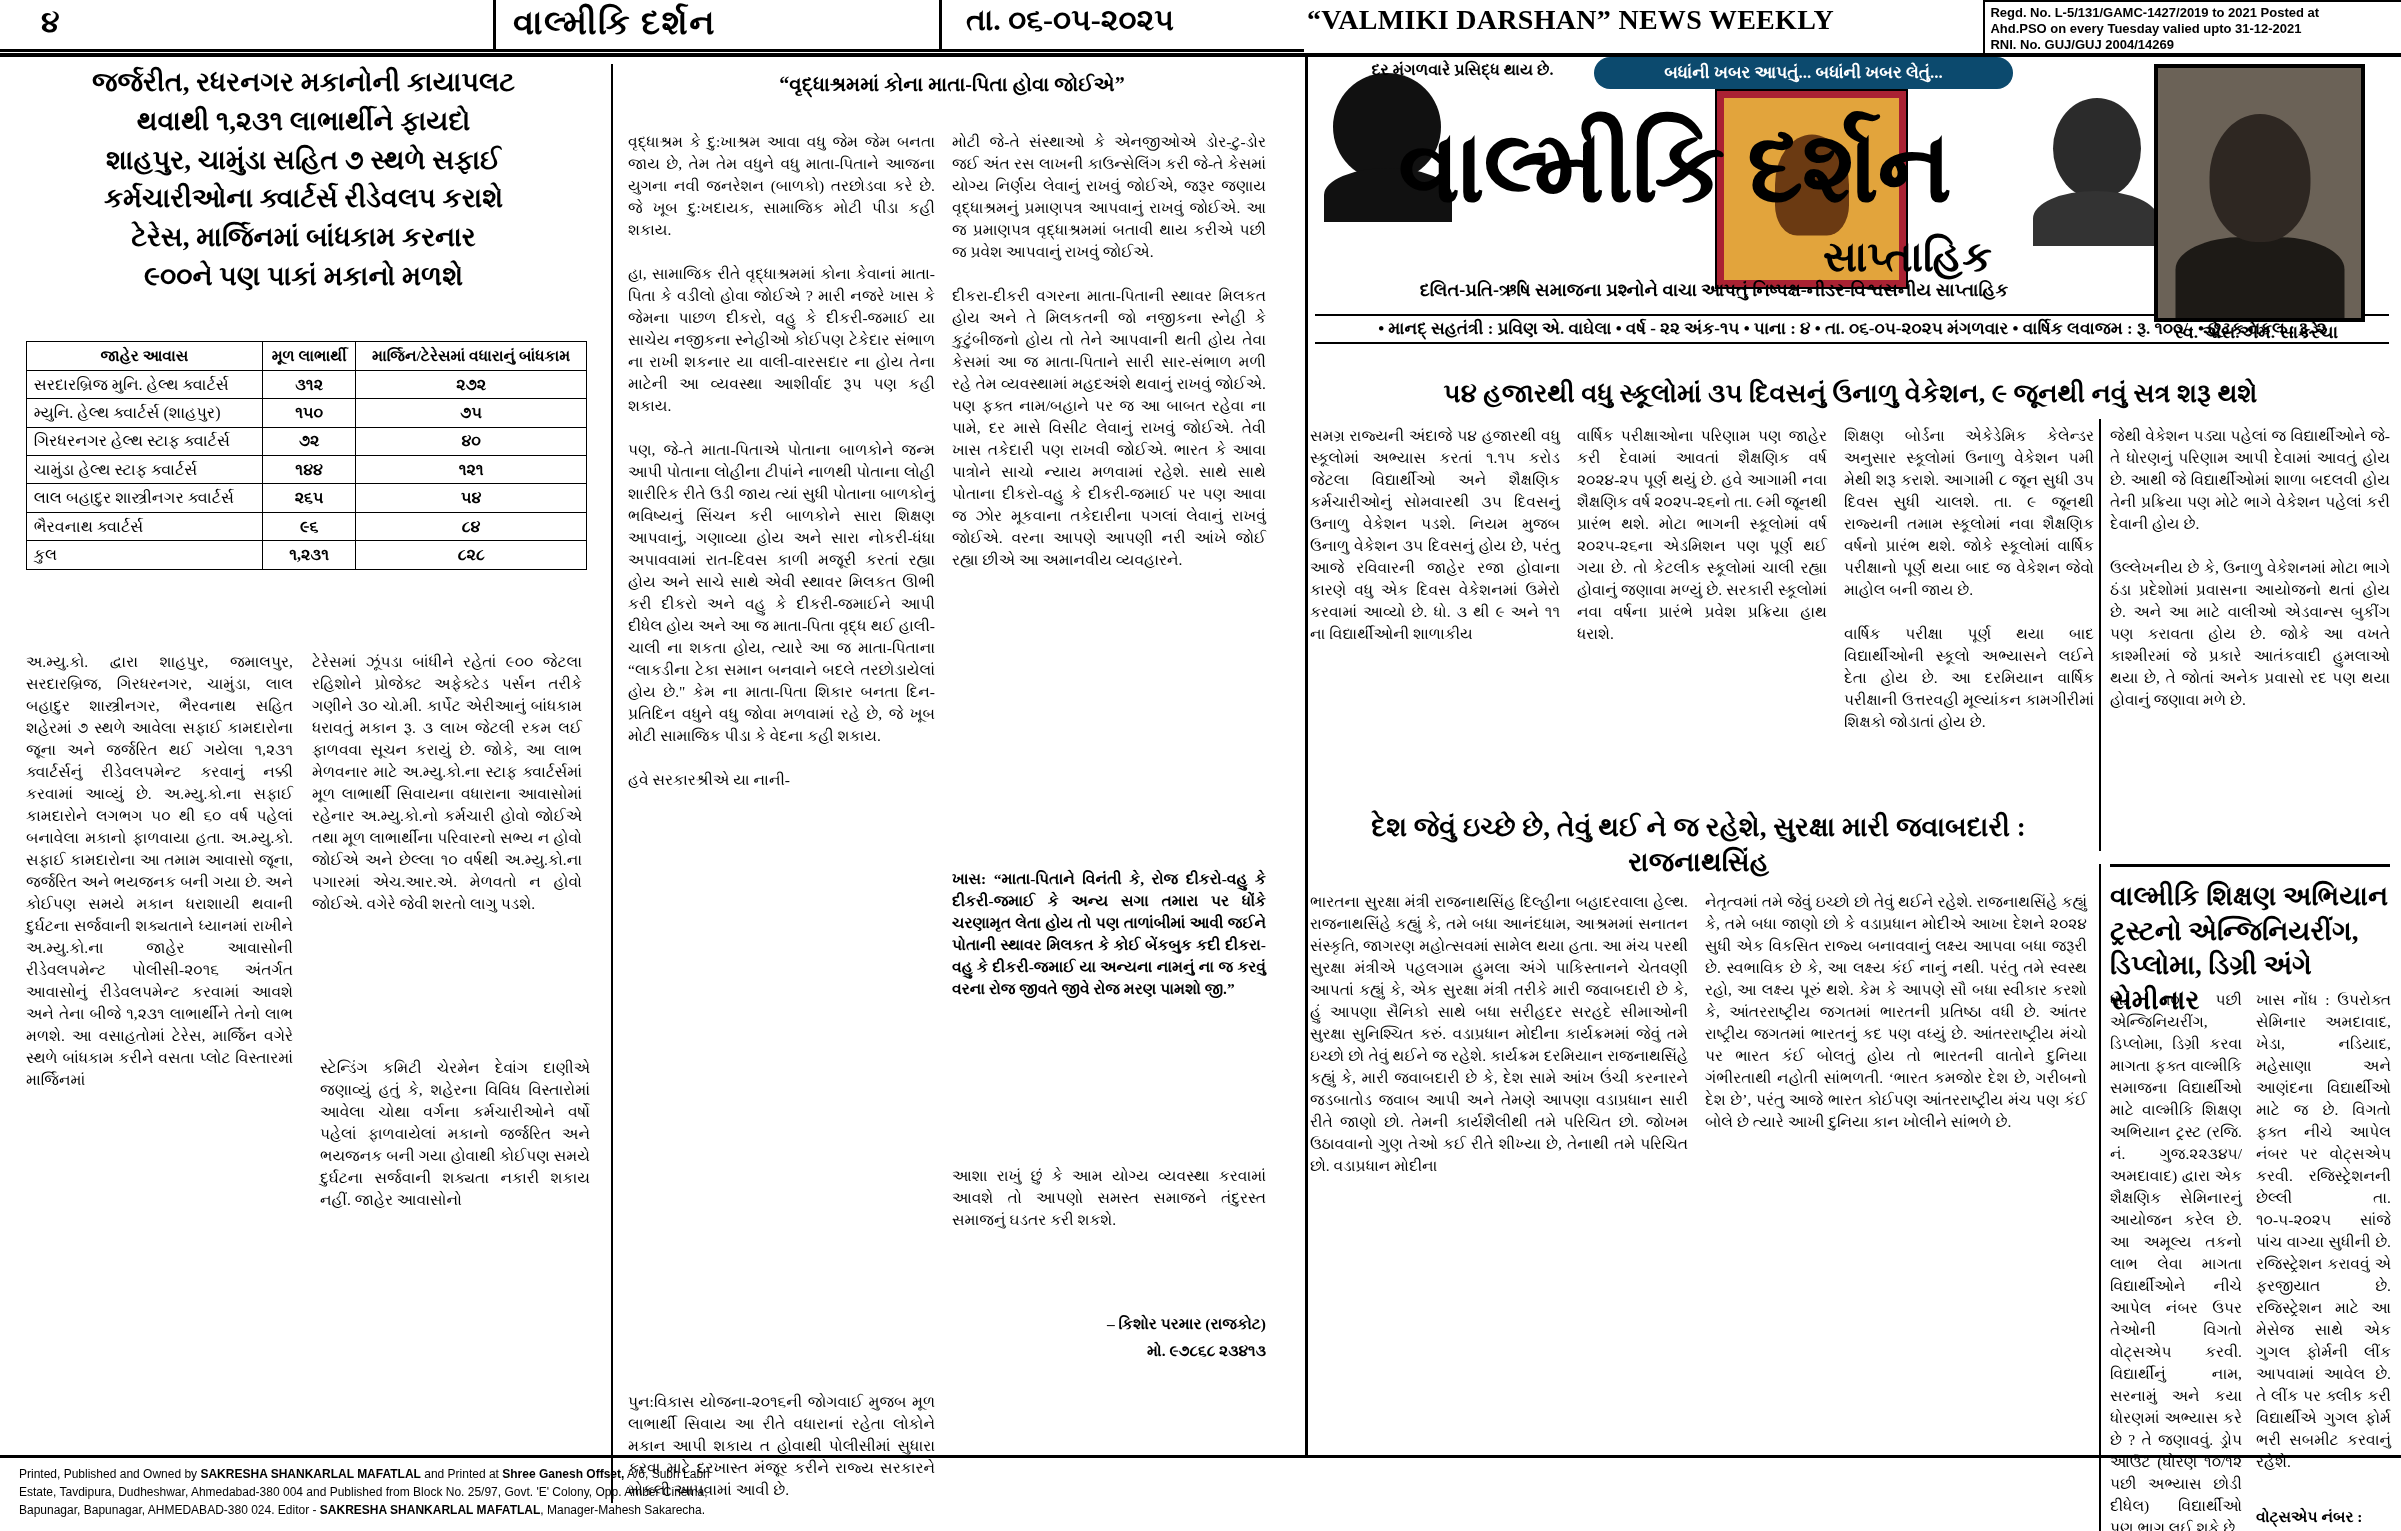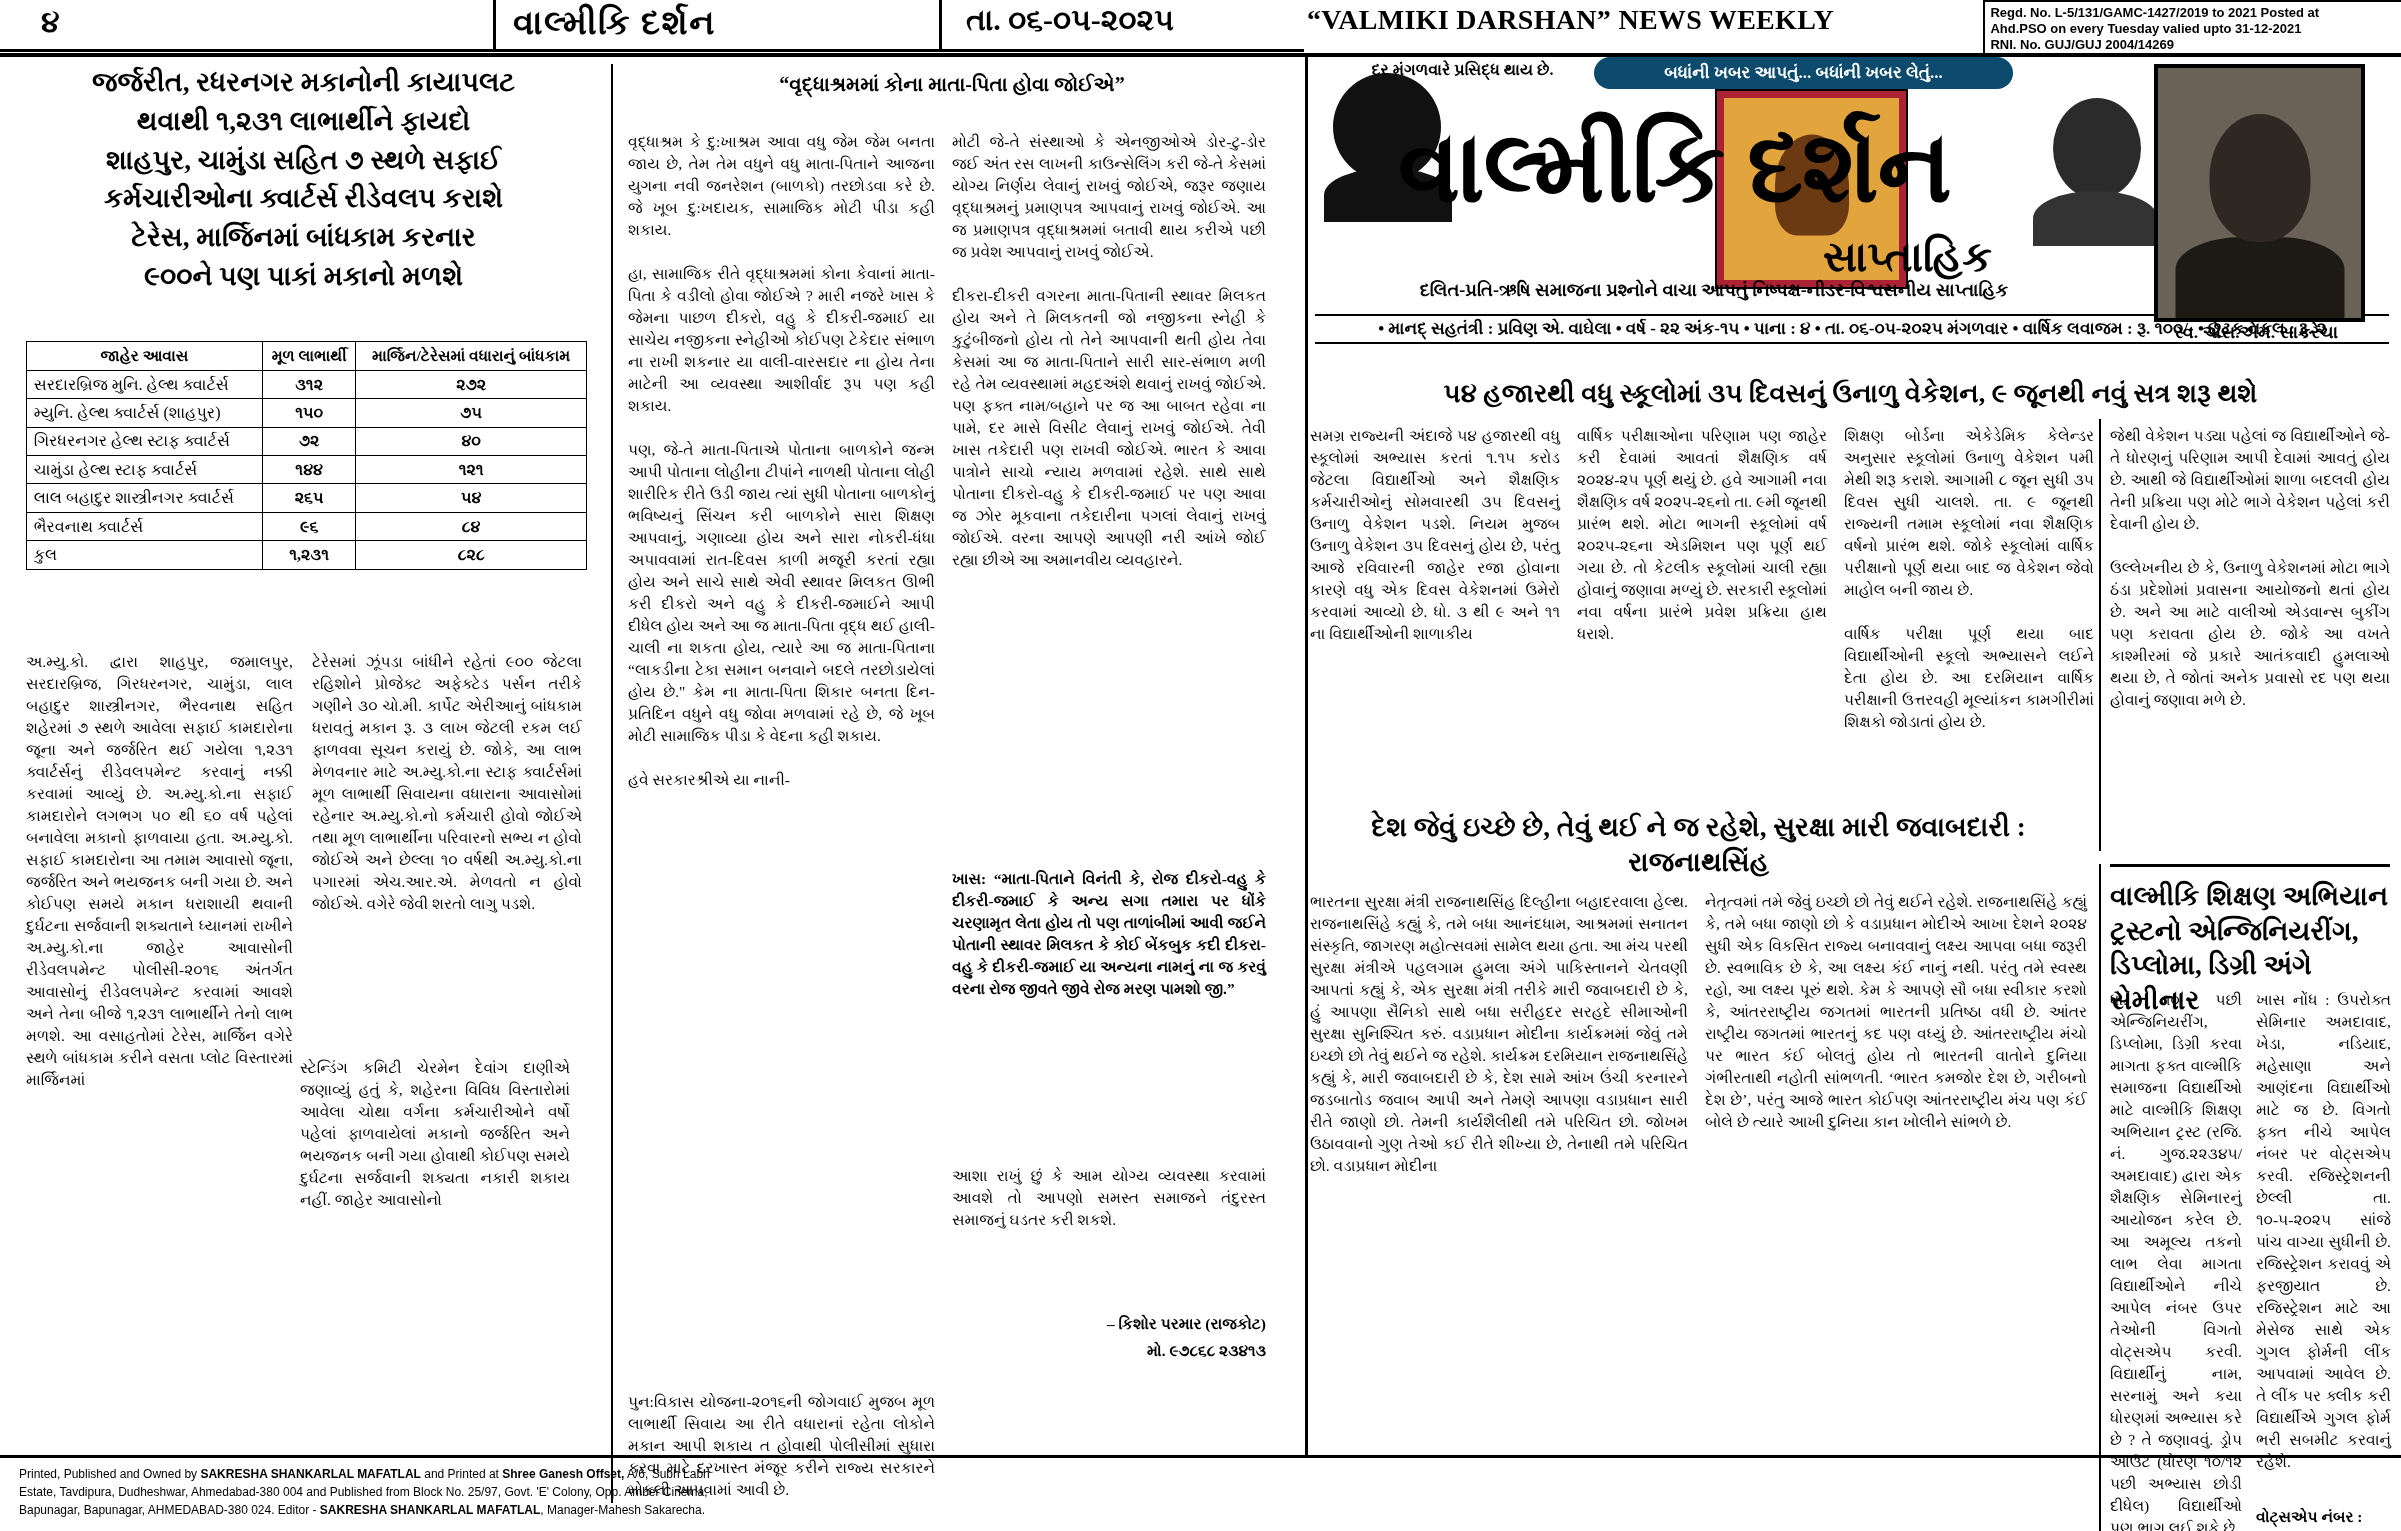--- a/index.html
+++ b/index.html
@@ -150,21 +150,21 @@
       <tr>
         <td class="l">કુલ</td>
         <td>૧,૨૩૧</td>
         <td>૮૨૮</td>
       </tr>
     </tbody>
       </table>
 
     <div class="col" style="left:26px;top:594px;width:267px;height:831px;">અ.મ્યુ.કો. દ્વારા શાહપુર, જમાલપુર, સરદારબ્રિજ, ગિરધરનગર, ચામુંડા, લાલ બહાદુર શાસ્ત્રીનગર, ભૈરવનાથ સહિત શહેરમાં ૭ સ્થળે આવેલા સફાઈ કામદારોના જૂના અને જર્જરિત થઈ ગયેલા ૧,૨૩૧ ક્વાર્ટર્સનું રીડેવલપમેન્ટ કરવાનું નક્કી કરવામાં આવ્યું છે. અ.મ્યુ.કો.ના સફાઈ કામદારોને લગભગ ૫૦ થી ૬૦ વર્ષ પહેલાં બનાવેલા મકાનો ફાળવાયા હતા. અ.મ્યુ.કો. સફાઈ કામદારોના આ તમામ આવાસો જૂના, જર્જરિત અને ભયજનક બની ગયા છે. અને કોઈપણ સમયે મકાન ધરાશાયી થવાની દુર્ઘટના સર્જવાની શક્યતાને ધ્યાનમાં રાખીને અ.મ્યુ.કો.ના જાહેર આવાસોની રીડેવલપમેન્ટ પોલીસી-૨૦૧૬ અંતર્ગત આવાસોનું રીડેવલપમેન્ટ કરવામાં આવશે અને તેના બીજે ૧,૨૩૧ લાભાર્થીને તેનો લાભ મળશે. આ વસાહતોમાં ટેરેસ, માર્જિન વગેરે સ્થળે બાંધકામ કરીને વસતા પ્લોટ વિસ્તારમાં માર્જિનમાં</div>
     <div class="col" style="left:312px;top:594px;width:270px;height:378px;">ટેરેસમાં ઝૂંપડા બાંધીને રહેતાં ૯૦૦ જેટલા રહિશોને પ્રોજેક્ટ અફેક્ટેડ પર્સન તરીકે ગણીને ૩૦ ચો.મી. કાર્પેટ એરીઆનું બાંધકામ ધરાવતું મકાન રૂ. ૩ લાખ જેટલી રકમ લઈ ફાળવવા સૂચન કરાયું છે. જોકે, આ લાભ મેળવનાર માટે અ.મ્યુ.કો.ના સ્ટાફ ક્વાર્ટર્સમાં મૂળ લાભાર્થી સિવાયના વધારાના આવાસોમાં રહેનાર અ.મ્યુ.કો.નો કર્મચારી હોવો જોઈએ તથા મૂળ લાભાર્થીના પરિવારનો સભ્ય ન હોવો જોઈએ અને છેલ્લા ૧૦ વર્ષથી અ.મ્યુ.કો.ના પગારમાં એચ.આર.એ. મેળવતો ન હોવો જોઈએ. વગેરે જેવી શરતો લાગુ પડશે.</div>
-    <div class="col" style="left:300px;top:1000px;width:270px;height:324px;">સ્ટેન્ડિંગ કમિટી ચેરમેન દેવાંગ દાણીએ જણાવ્યું હતું કે, શહેરના વિવિધ વિસ્તારોમાં આવેલા ચોથા વર્ગના કર્મચારીઓને વર્ષો પહેલાં ફાળવાયેલાં મકાનો જર્જરિત અને ભયજનક બની ગયા હોવાથી કોઈપણ સમયે દુર્ઘટના સર્જવાની શક્યતા નકારી શકાય નહીં. જાહેર આવાસોનો</div>
+    <div class="col" style="left:320px;top:1000px;width:270px;height:324px;">સ્ટેન્ડિંગ કમિટી ચેરમેન દેવાંગ દાણીએ જણાવ્યું હતું કે, શહેરના વિવિધ વિસ્તારોમાં આવેલા ચોથા વર્ગના કર્મચારીઓને વર્ષો પહેલાં ફાળવાયેલાં મકાનો જર્જરિત અને ભયજનક બની ગયા હોવાથી કોઈપણ સમયે દુર્ઘટના સર્જવાની શક્યતા નકારી શકાય નહીં. જાહેર આવાસોનો</div>
 
     <div class="vline" style="left:611px;top:6.8px;width:2px;height:1439px;"></div>
 
     <div class="colhead" style="position:absolute;left:628px;top:13.5px;width:648px;">“વૃદ્ધાશ્રમમાં કોના માતા-પિતા હોવા જોઈએ”</div>
     <div class="col" style="left:628px;top:74px;width:307px;height:1250px;white-space:pre-wrap;">વૃદ્ધાશ્રમ કે દુ:ખાશ્રમ આવા વધુ જેમ જેમ બનતા જાય છે, તેમ તેમ વધુને વધુ માતા-પિતાને આજના યુગના નવી જનરેશન (બાળકો) તરછોડવા કરે છે. જે ખૂબ દુ:ખદાયક, સામાજિક મોટી પીડા કહી શકાય.
 
 હા, સામાજિક રીતે વૃદ્ધાશ્રમમાં કોના કેવાનાં માતા-પિતા કે વડીલો હોવા જોઈએ ? મારી નજરે ખાસ કે જેમના પાછળ દીકરો, વહુ કે દીકરી-જમાઈ યા સાચેય નજીકના સ્નેહીઓ કોઈપણ ટેકેદાર સંભાળ ના રાખી શકનાર યા વાલી-વારસદાર ના હોય તેના માટેની આ વ્યવસ્થા આશીર્વાદ રૂપ પણ કહી શકાય.
 
 પણ, જે-તે માતા-પિતાએ પોતાના બાળકોને જન્મ આપી પોતાના લોહીના ટીપાંને નાળથી પોતાના લોહી શારીરિક રીતે ઉડી જાય ત્યાં સુધી પોતાના બાળકોનું ભવિષ્યનું સિંચન કરી બાળકોને સારા શિક્ષણ આપવાનું, ગણાવ્યા હોય અને સારા નોકરી-ધંધા અપાવવામાં રાત-દિવસ કાળી મજૂરી કરતાં રહ્યા હોય અને સાચે સાથે એવી સ્થાવર મિલકત ઊભી કરી દીકરો અને વહુ કે દીકરી-જમાઈને આપી દીધેલ હોય અને આ જ માતા-પિતા વૃદ્ધ થઈ હાલી-ચાલી ના શકતા હોય, ત્યારે આ જ માતા-પિતાના “લાકડીના ટેકા સમાન બનવાને બદલે તરછોડાયેલાં હોય છે." કેમ ના માતા-પિતા શિકાર બનતા દિન-પ્રતિદિન વધુને વધુ જોવા મળવામાં રહે છે, જે ખૂબ મોટી સામાજિક પીડા કે વેદના કહી શકાય.
 

